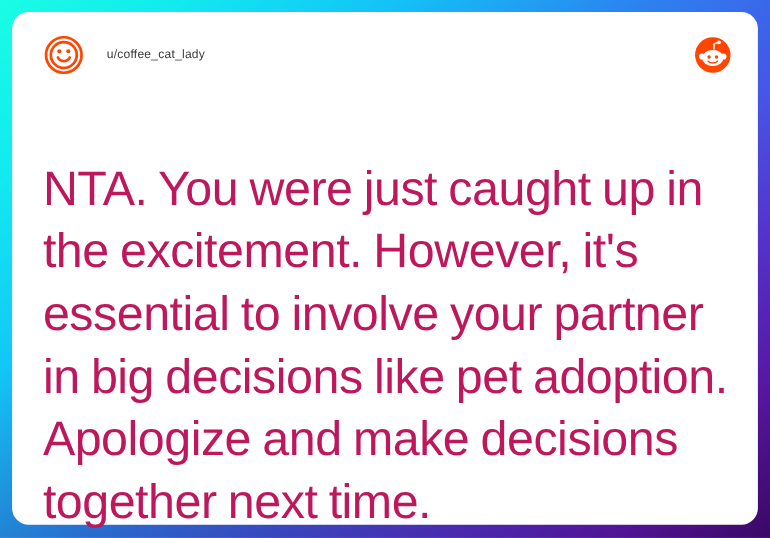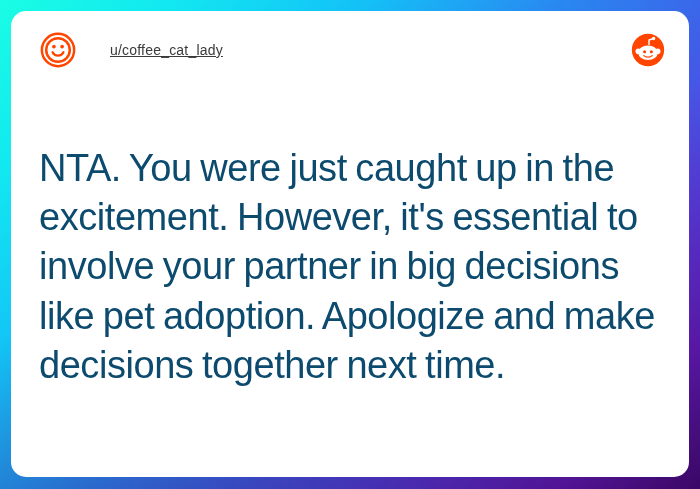--- a/index.html
+++ b/index.html
@@ -63,50 +63,49 @@
   }
 
   .avatar {
     width: 38px;
     height: 38px;
     flex: 0 0 auto;
     display: block;
   }
 
   .username {
-    margin-left: 33px;
-    font-size: 14px;
+    margin-left: 20px;
+    font-size: 11px;
     letter-spacing: 0.2px;
     color: #3a3a3a;
     white-space: nowrap;
     font-family: "Liberation Sans", sans-serif;
-    text-decoration: underline;
   }
 
   .header-spacer {
     flex: 1 1 auto;
   }
 
   .brand-logo {
     width: 34px;
     height: 34px;
     flex: 0 0 auto;
     display: block;
   }
 
   
   .card-body {
     flex: 1 1 auto;
     padding: 55px 22px 0 28px;
   }
 
   .post-text {
-    font-size: 38px;
+    font-size: 44px;
     line-height: 1.295;
-    color: #0c4a6e;
+    color: #be185d;
     letter-spacing: -0.45px;
     font-family: "Liberation Sans", sans-serif;
     margin: 0;
     word-spacing: -1.5px;
   }
 </style>
 </head>
 <body>
 
 <div id="canvas">

